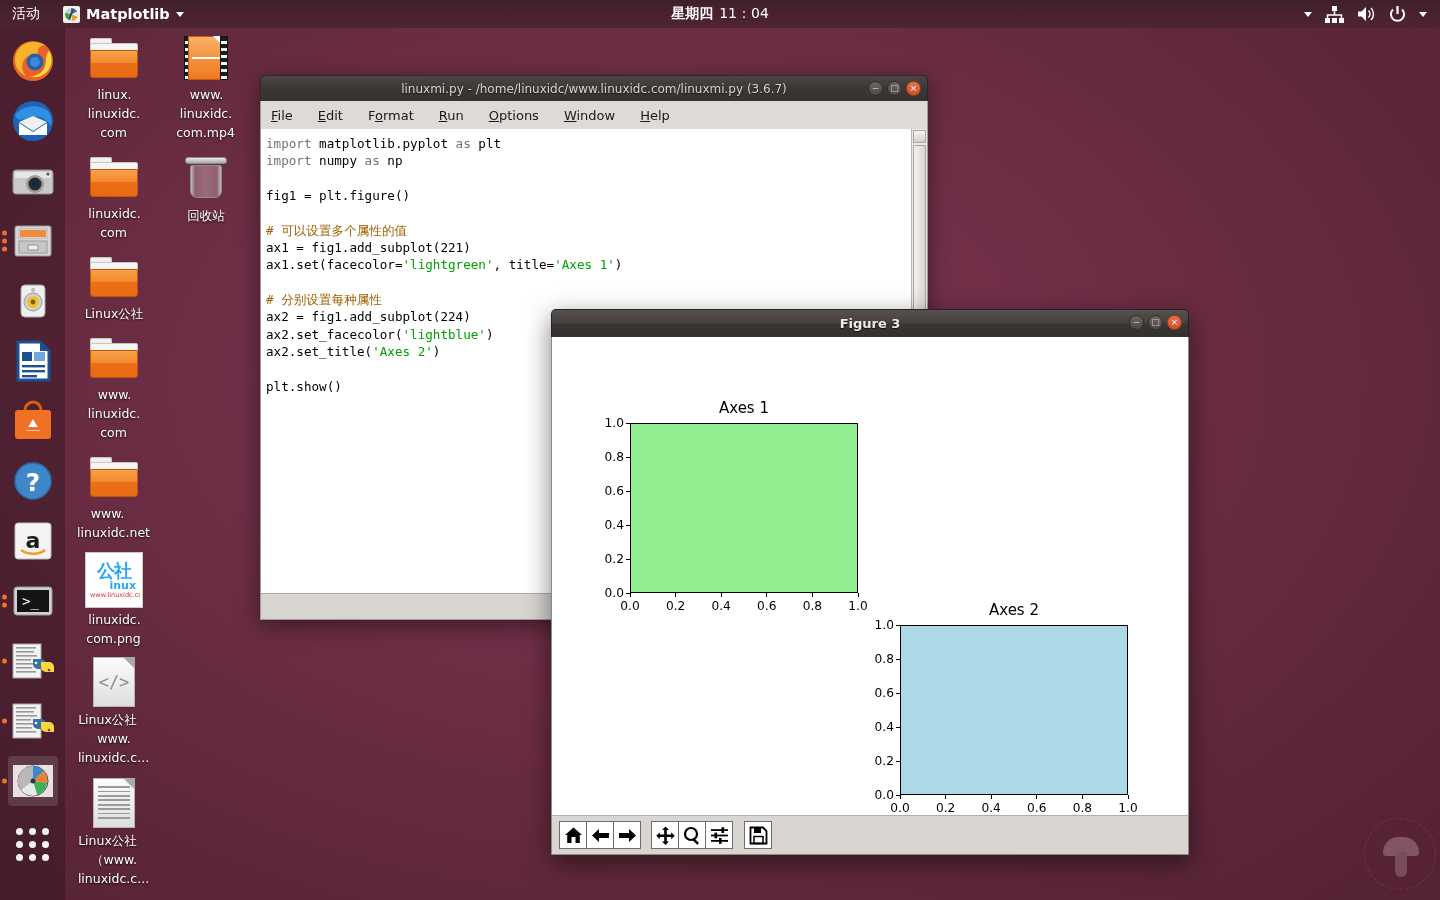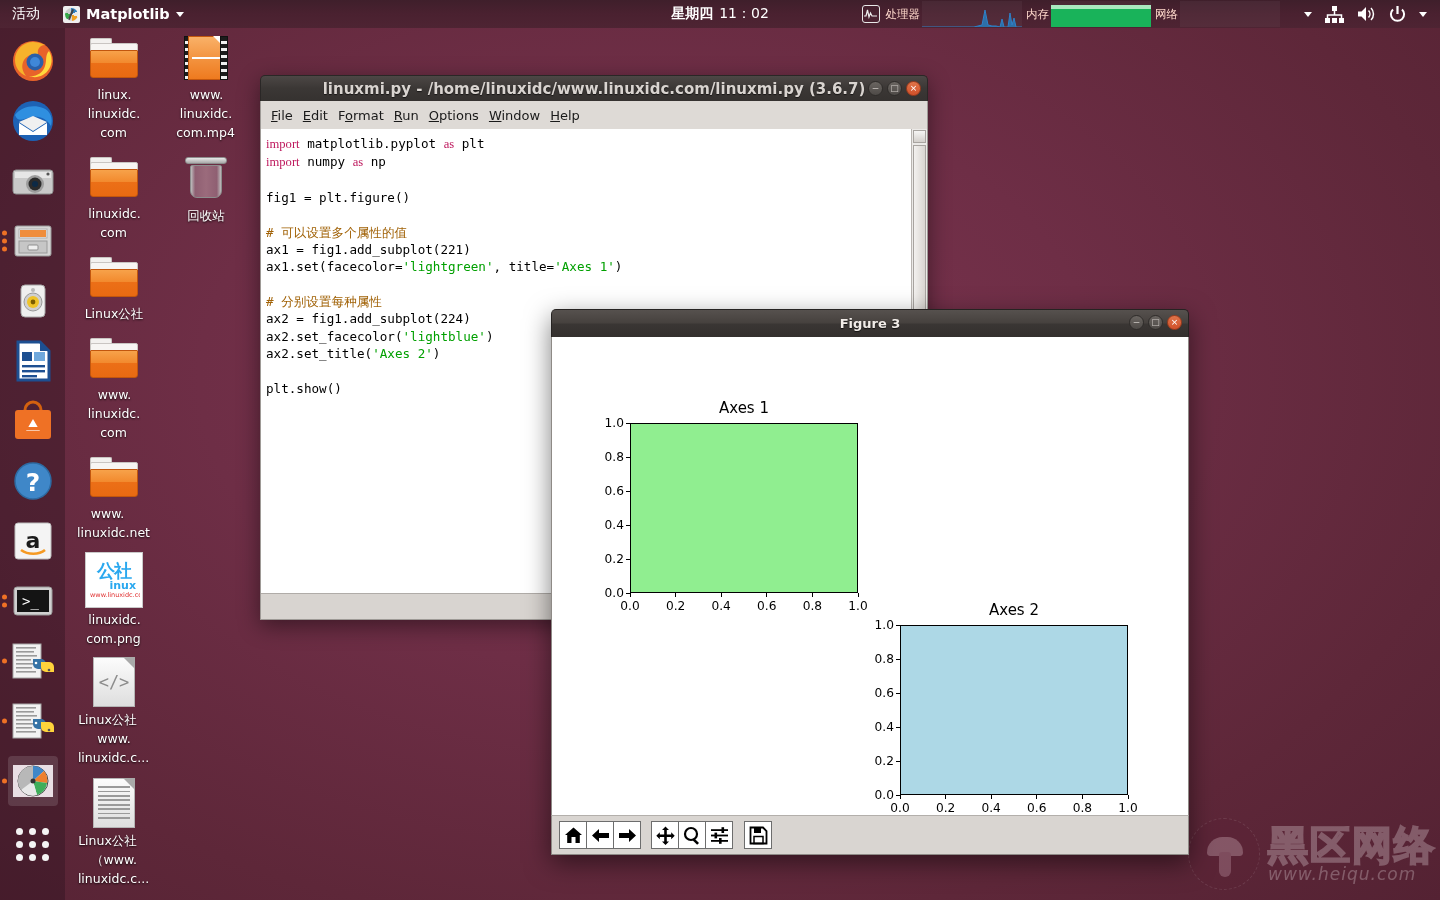--- a/index.html
+++ b/index.html
@@ -259,52 +259,52 @@
   }
   #idle-titlebar {
     height: 26px;
     background: linear-gradient(to bottom, #4c4745 0%, #3b3735 50%, #353230 100%);
     border-radius: 5px 5px 0 0;
     border: 1px solid #2a2726; border-bottom: none;
     display: flex; align-items: center; justify-content: center;
     position: relative;
   }
   #idle-titlebar .title {
-    color: #d9d4d0; font-size: 15px; font-weight: bold;
+    color: #d9d4d0; font-size: 12px; font-weight: normal;
     text-shadow: 0 1px 1px rgba(0,0,0,0.6);
   }
   .win-btns { position: absolute; right: 6px; top: 5px; display: flex; gap: 4px; }
   .wbtn {
     width: 15px; height: 15px; border-radius: 50%;
     background: linear-gradient(to bottom, #6a6561, #4e4a47);
     border: 1px solid #2f2c2a;
     display: flex; align-items: center; justify-content: center;
     color: #cfcac6; font-size: 9px; line-height: 1;
   }
   .wbtn.close { background: linear-gradient(to bottom, #e0744a, #d1512a); border-color: #9e3b1c; color: #fff; }
   #idle-menubar {
     height: 28px; background: #dedad6;
     border-left: 1px solid #9e9a96; border-right: 1px solid #9e9a96;
-    display: flex; align-items: center; padding-left: 10px; gap: 10px;
+    display: flex; align-items: center; padding-left: 10px; gap: 25px;
     font-size: 13px; color: #1a1a1a;
   }
   #idle-menubar .mi u { text-decoration: underline; }
   #idle-body {
     height: 491px;
     background: #ffffff;
     border: 1px solid #9e9a96; border-top: none;
     display: flex; position: relative;
   }
   #idle-text {
     flex: 1; padding: 6px 0 0 5px;
     font-family: "DejaVu Sans Mono", "Liberation Mono", monospace;
     font-size: 12.6px; line-height: 17.35px;
     white-space: pre; overflow: hidden; color: #000;
   }
-  .kw { color: #be185d; font-family: Liberation Serif, serif; }
+  .kw { color: #737373; }
   .str { color: #00a000; }
   .cmt { color: #a16207; }
   #idle-scroll {
     width: 16px; background: #eceae8;
     border-left: 1px solid #b9b5b1;
     position: relative;
   }
   #idle-scroll .sb-up {
     position: absolute; left: 1px; top: 1px; width: 13px; height: 13px;
     background: linear-gradient(to bottom,#f6f5f4,#d4d0cc);
@@ -412,63 +412,40 @@
     letter-spacing: 1px; line-height: 20px; margin-top: -2px;
   }
 </style>
 </head>
 <body>
 
 <div id="desktop">
 
   <div id="watermark">
     <div class="wm-circle"></div>
-    <div class="wm-text">
-      <div class="wm-cn">黑区网络</div>
-      <div class="wm-url">www.heiqu.com</div>
-    </div>
   </div>
 
   <div id="top-panel">
     <div class="panel-left">
       <div class="panel-item activities">
         <span>活动</span>
       </div>
       <div class="panel-item app-menu">
         <span class="app-icon"></span>
         <span>Matplotlib</span>
         <span class="caret-down"></span>
       </div>
     </div>
 
     <div class="clock">
       <span class="day">星期四</span>
-      <span>11：02</span>
+      <span>11：04</span>
     </div>
 
     <div class="panel-right">
-      <div class="sysmon-group">
-        <span class="sysmon-icon">
-          <svg width="13" height="11" viewBox="0 0 13 11">
-              <polyline points="0,8 2,8 3.5,2 5,9 6.5,5 8,8 13,8" fill="none" stroke="#eeeeee" stroke-width="1.2"></polyline>
-            </svg>
-        </span>
-        <span class="sysmon-label">处理器</span>
-        <span class="cpu-graph">
-          <svg width="100" height="26" viewBox="0 0 100 26">
-            <polyline points="0,26 52,26 56,25 60,24 63,9 66,24 70,25 74,25 78,26 80,18 82,26 84,26 86,26 88,12 90,24 92,17 94,26 100,26" fill="#2d6fa8" stroke="#2f80c8" stroke-width="1"></polyline>
-          </svg>
-        </span>
-        <span class="sysmon-label">内存</span>
-        <span class="mem-graph">
-          <span class="mem-fill"></span>
-        </span>
-        <span class="sysmon-label">网络</span>
-        <span class="net-graph"></span>
-      </div>
 
       <div class="tray-icons">
         <span class="caret-down"></span>
         <span>
           <svg width="19" height="17" viewBox="0 0 19 17">
             <rect x="7" y="0" width="5" height="5" fill="#fff"></rect>
             <rect x="0" y="12" width="5" height="5" fill="#fff"></rect>
             <rect x="7" y="12" width="5" height="5" fill="#fff"></rect>
             <rect x="14" y="12" width="5" height="5" fill="#fff"></rect>
             <path d="M9.5,5 L9.5,9 M2.5,12 L2.5,9 L16.5,9 L16.5,12" stroke="#fff" stroke-width="1.5" fill="none"></path>

